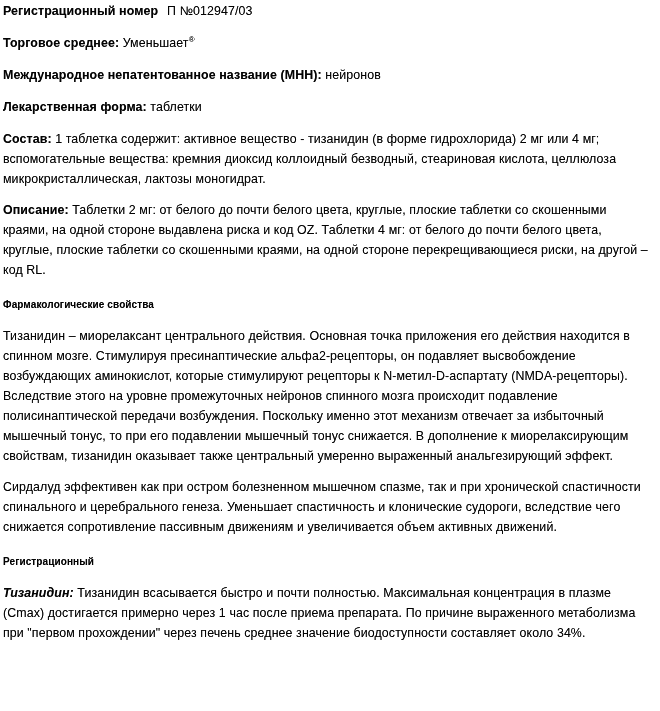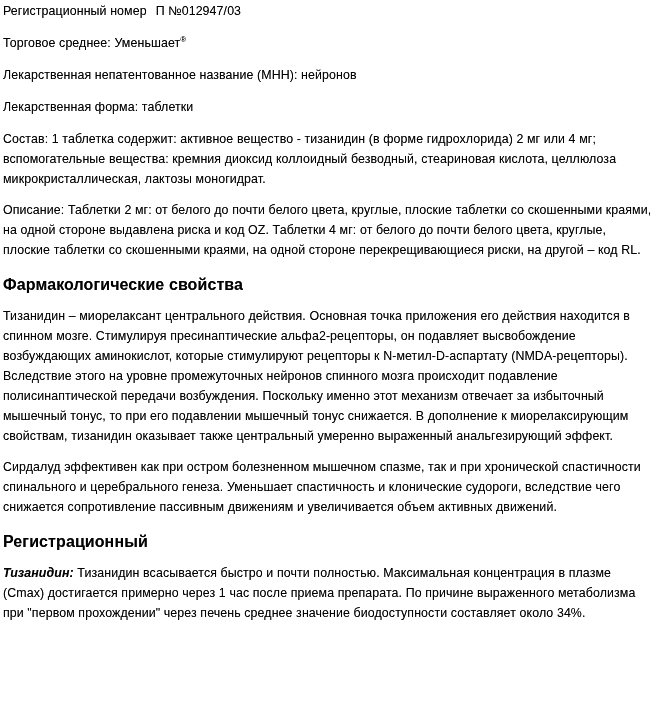--- a/index.html
+++ b/index.html
@@ -26,46 +26,46 @@
   }
   p {
     margin: 0 0 11px 0;
     font-size: 12.4px;
     line-height: 20px;
     letter-spacing: 0.1px;
   }
   p.single {
     margin-bottom: 12px;
   }
-  .lbl { font-weight: normal; }
+  .lbl { font-weight: bold; }
   .lbl-italic { font-weight: bold; font-style: italic; }
   h2 {
     margin: 16px 0 12px 0;
-    font-size: 16px;
+    font-size: 10px;
     line-height: 18px;
     font-weight: bold;
     letter-spacing: 0.1px;
   }
   sup {
     font-size: 8px;
     line-height: 0;
     vertical-align: super;
   }
   .reg-gap { display: inline-block; width: 9px; }
 </style>
 </head>
 <body>
 
 <div class="page">
 
   <p class="single"><span class="lbl">Регистрационный номер</span><span class="reg-gap"></span><span>П №012947/03</span></p>
 
   <p class="single"><span class="lbl">Торговое среднее:</span> <span>Уменьшает</span><sup>®</sup></p>
 
-  <p class="single"><span class="lbl">Лекарственная непатентованное название (МНН):</span> <span>нейронов</span></p>
+  <p class="single"><span class="lbl">Международное непатентованное название (МНН):</span> <span>нейронов</span></p>
 
   <p class="single"><span class="lbl">Лекарственная форма:</span> <span>таблетки</span></p>
 
   <p><span class="lbl">Состав:</span> <span>1 таблетка содержит: активное вещество - тизанидин (в форме гидрохлорида) 2 мг или 4 мг; вспомогательные вещества: кремния диоксид коллоидный безводный, стеариновая кислота, целлюлоза микрокристаллическая, лактозы моногидрат.</span></p>
 
   <p><span class="lbl">Описание:</span> <span>Таблетки 2 мг: от белого до почти белого цвета, круглые, плоские таблетки со скошенными краями, на одной стороне выдавлена риска и код OZ. Таблетки 4 мг: от белого до почти белого цвета, круглые, плоские таблетки со скошенными краями, на одной стороне перекрещивающиеся риски, на другой – код RL.</span></p>
 
 
   <h2>Фармакологические свойства</h2>
 

